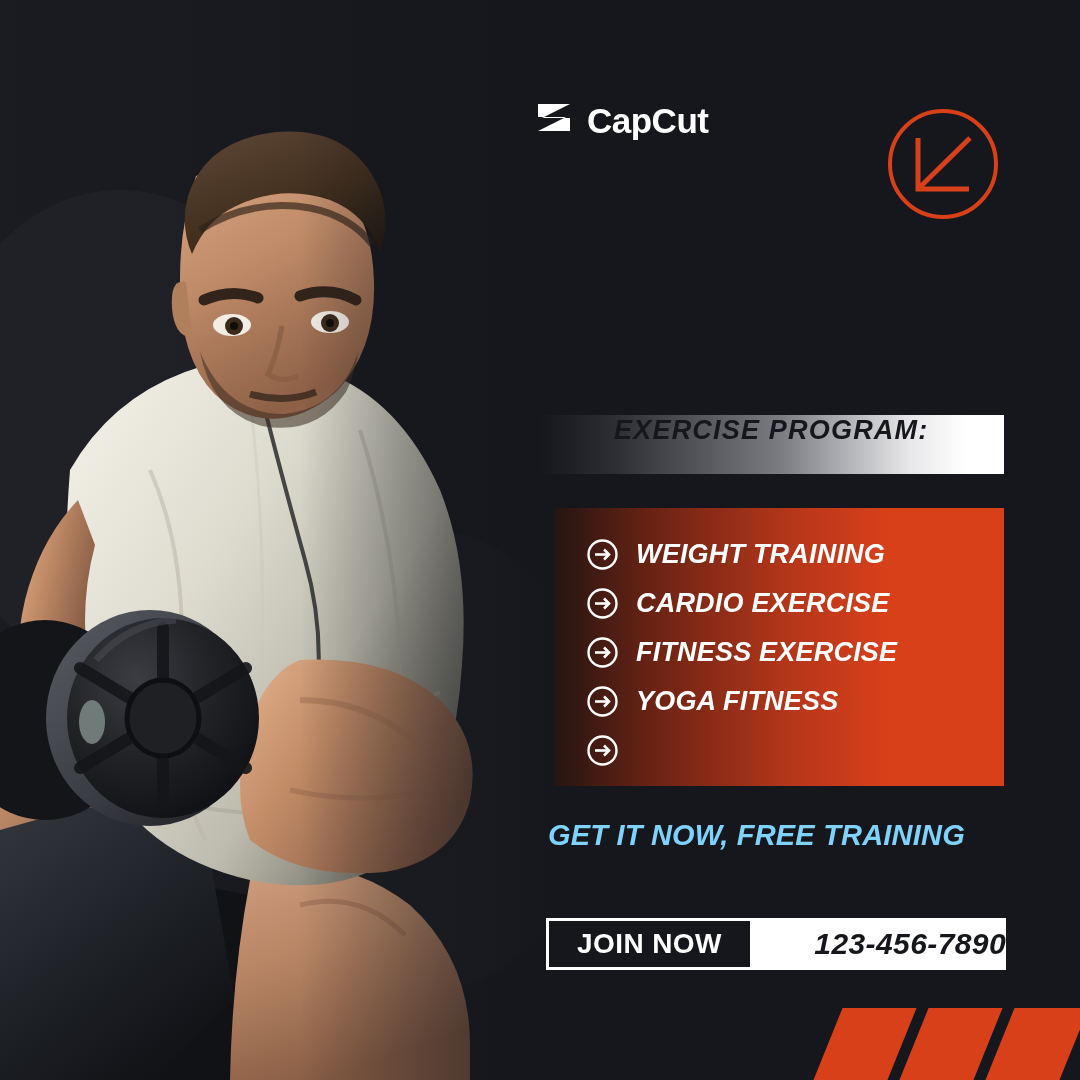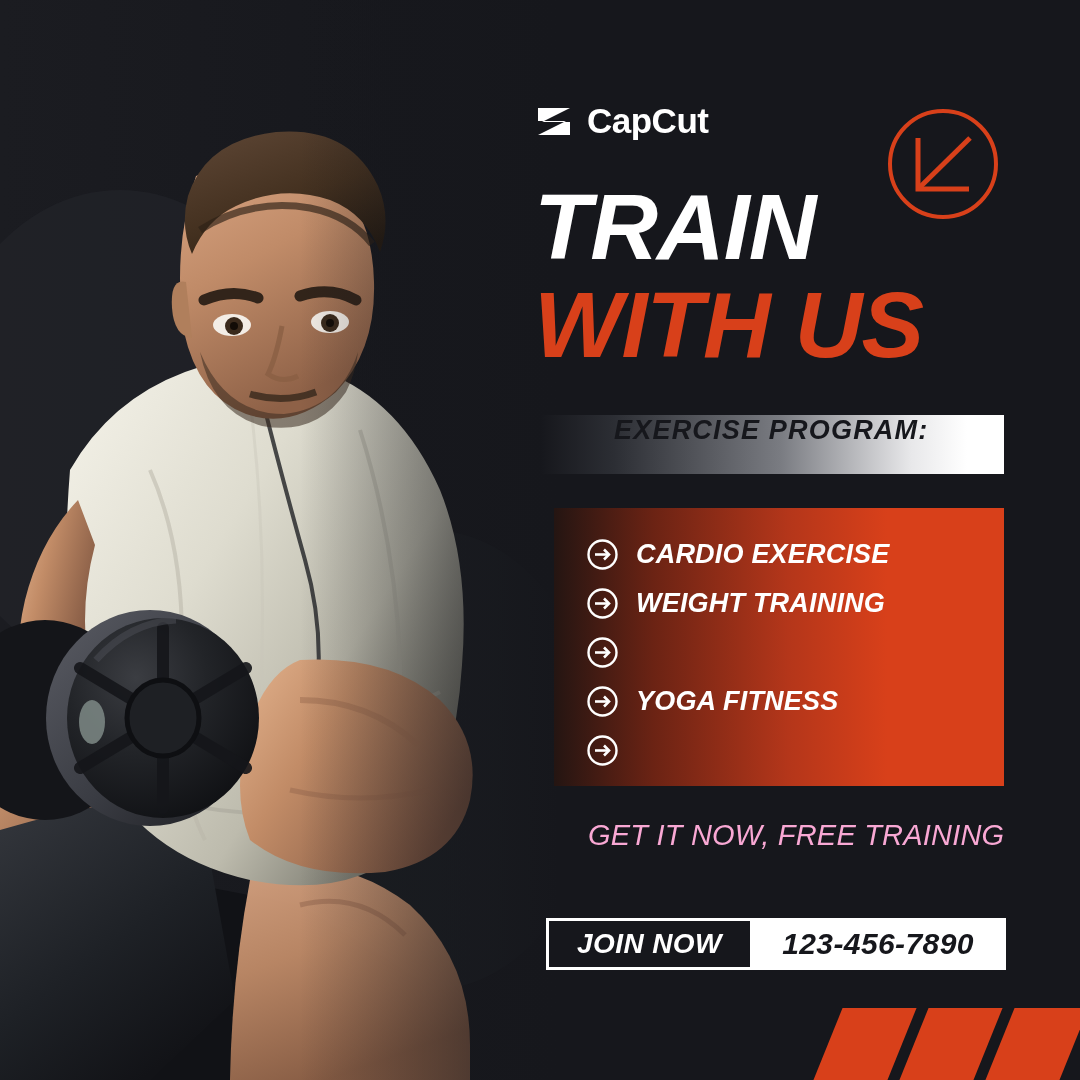--- a/index.html
+++ b/index.html
@@ -51,21 +51,21 @@
   
   .content {
     position:absolute;
     left:534px; top:0;
     width:546px; height:1080px;
   }
 
   
   .brand {
     position:absolute; left:2px; top:101px;
-    display:flex; align-items:center; gap:13px;
+    display:flex; gap:13px;
   }
   .brand-mark { width:38px; height:33px; display:block; }
   .brand-name {
     color:#FFFFFF;
     font-size:35px;
     font-weight:bold;
     letter-spacing:-0.5px;
   }
 
   
@@ -127,53 +127,51 @@
     font-weight:bold;
     font-style:italic;
     letter-spacing:0.2px;
     white-space:nowrap;
   }
 
   
   .tagline {
     position:absolute; left:14px; top:818px;
     width:470px;
-    color:#f9a8d4;
+    color:#7dd3fc;
     font-size:29px;
-    font-weight:normal;
+    font-weight:bold;
     font-style:italic;
     line-height:1.22;
     letter-spacing:0.2px;
-    margin-left:40px;
   }
 
   
   .cta {
     position:absolute; left:12px; top:918px;
     width:460px; height:52px;
     display:flex;
   }
   .cta-left {
     width:204px; height:52px;
     background:#16171C;
     border:3px solid #FFFFFF;
     border-right:none;
     display:flex; align-items:center; justify-content:center;
   }
   .cta-left span {
     color:#FFFFFF;
     font-size:28px;
     font-weight:bold;
-    font-style:italic;
     letter-spacing:0.4px;
   }
   .cta-right {
     flex:1; height:52px;
     background:#FFFFFF;
-    display:flex; align-items:center; justify-content:center;
+    display:flex; align-items:center; justify-content:flex-end;
   }
   .cta-right span {
     color:#16171C;
     font-size:30px;
     font-weight:bold;
     font-style:italic;
     letter-spacing:0.4px;
   }
 </style>
 </head>
@@ -362,55 +360,52 @@
       </svg>
       <span class="brand-name">CapCut</span>
     </div>
 
     <svg class="badge" viewBox="0 0 118 118">
       <circle cx="59" cy="59" r="53" fill="none" stroke="#D8401A" stroke-width="4"></circle>
       <path d="M34 33 L34 84 L85 84" fill="none" stroke="#D8401A" stroke-width="5"></path>
       <line x1="34" y1="84" x2="86" y2="33" stroke="#D8401A" stroke-width="5"></line>
     </svg>
 
-    <div class="headline">
-      <div class="line l1">TRAIN</div>
-      <div class="line l2">WITH US</div>
-    </div>
 
     <div class="banner">
       <span class="banner-text">EXERCISE PROGRAM:</span>
     </div>
 
     <div class="list-box">
+
+      <div class="list-item">
+        <svg class="li-icon" viewBox="0 0 33 33">
+          <circle cx="16.5" cy="16.5" r="14" fill="none" stroke="#FFFFFF" stroke-width="2.4"></circle>
+          <line x1="9" y1="16.5" x2="23" y2="16.5" stroke="#FFFFFF" stroke-width="2.6"></line>
+          <path d="M18 11.5 L23 16.5 L18 21.5" fill="none" stroke="#FFFFFF" stroke-width="2.6"></path>
+        </svg>
+        <span class="li-text">WEIGHT TRAINING</span>
+      </div>
 
       <div class="list-item">
         <svg class="li-icon" viewBox="0 0 33 33">
           <circle cx="16.5" cy="16.5" r="14" fill="none" stroke="#FFFFFF" stroke-width="2.4"></circle>
           <line x1="9" y1="16.5" x2="23" y2="16.5" stroke="#FFFFFF" stroke-width="2.6"></line>
           <path d="M18 11.5 L23 16.5 L18 21.5" fill="none" stroke="#FFFFFF" stroke-width="2.6"></path>
         </svg>
         <span class="li-text">CARDIO EXERCISE</span>
       </div>
 
       <div class="list-item">
         <svg class="li-icon" viewBox="0 0 33 33">
           <circle cx="16.5" cy="16.5" r="14" fill="none" stroke="#FFFFFF" stroke-width="2.4"></circle>
           <line x1="9" y1="16.5" x2="23" y2="16.5" stroke="#FFFFFF" stroke-width="2.6"></line>
           <path d="M18 11.5 L23 16.5 L18 21.5" fill="none" stroke="#FFFFFF" stroke-width="2.6"></path>
         </svg>
-        <span class="li-text">WEIGHT TRAINING</span>
-      </div>
-
-      <div class="list-item">
-        <svg class="li-icon" viewBox="0 0 33 33">
-          <circle cx="16.5" cy="16.5" r="14" fill="none" stroke="#FFFFFF" stroke-width="2.4"></circle>
-          <line x1="9" y1="16.5" x2="23" y2="16.5" stroke="#FFFFFF" stroke-width="2.6"></line>
-          <path d="M18 11.5 L23 16.5 L18 21.5" fill="none" stroke="#FFFFFF" stroke-width="2.6"></path>
-        </svg>
+        <span class="li-text">FITNESS EXERCISE</span>
       </div>
 
       <div class="list-item">
         <svg class="li-icon" viewBox="0 0 33 33">
           <circle cx="16.5" cy="16.5" r="14" fill="none" stroke="#FFFFFF" stroke-width="2.4"></circle>
           <line x1="9" y1="16.5" x2="23" y2="16.5" stroke="#FFFFFF" stroke-width="2.6"></line>
           <path d="M18 11.5 L23 16.5 L18 21.5" fill="none" stroke="#FFFFFF" stroke-width="2.6"></path>
         </svg>
         <span class="li-text">YOGA FITNESS</span>
       </div>

